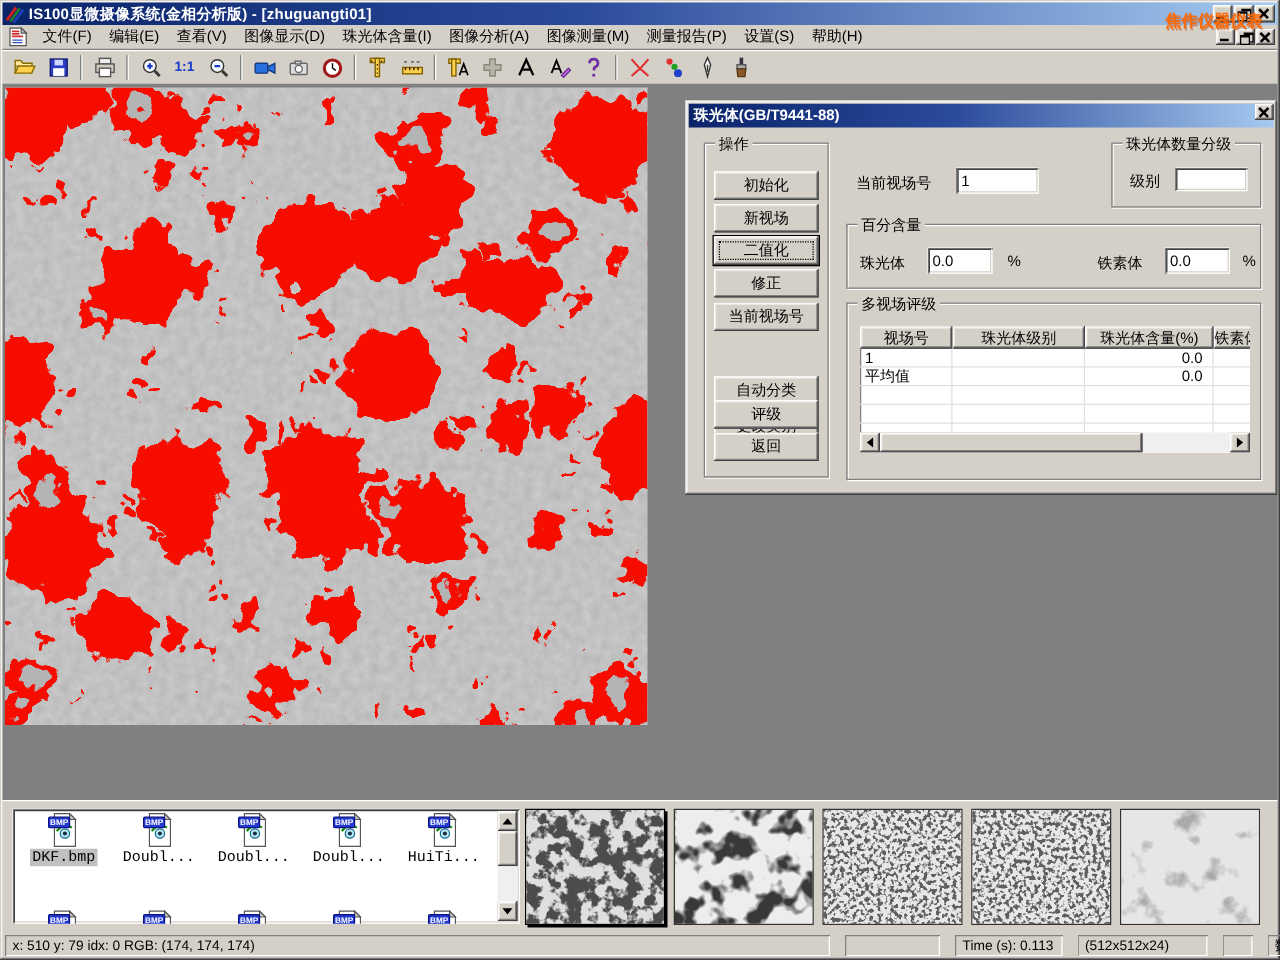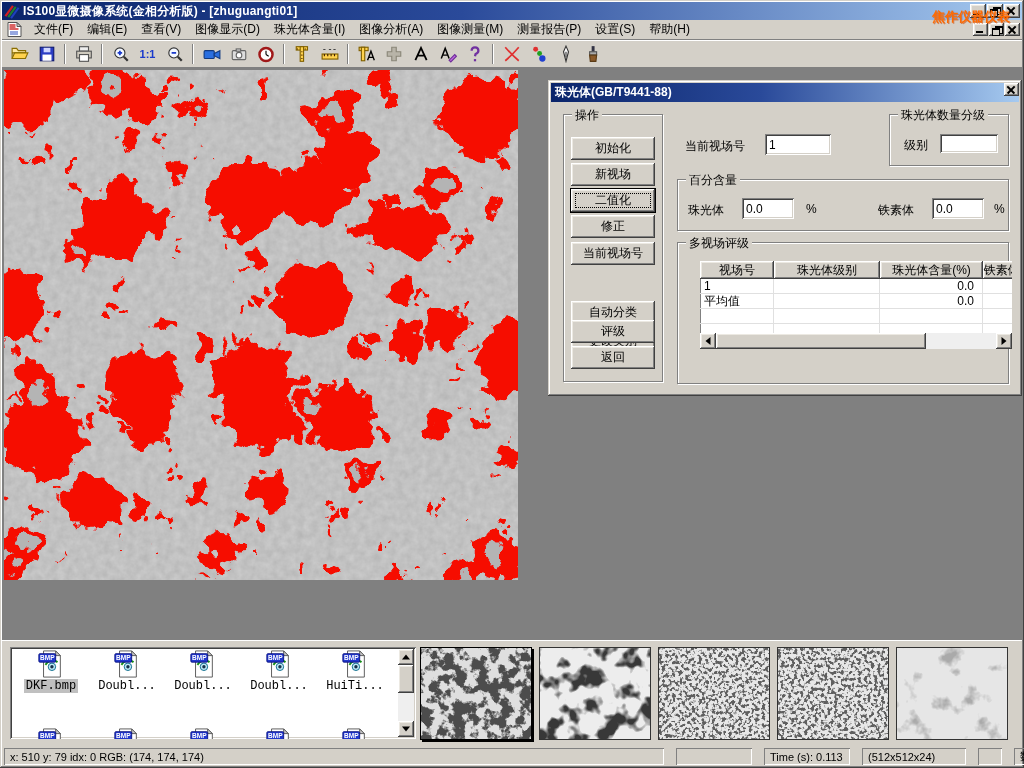--- a/index.html
+++ b/index.html
@@ -56,22 +56,22 @@
   .group > .glabel { position:absolute; top:-8px; left:8px; background:#d4d0c8; padding:0 3px; white-space:nowrap; }
   .opbtn { position:absolute; left:7px; width:84px; height:23px; font-size:12px; white-space:nowrap;
            font-family:"Liberation Sans","DejaVu Sans",sans-serif; display:flex; align-items:center; justify-content:center; }
   .opbtn.active { box-shadow: 0 0 0 1px #000, inset -1px -1px #404040, inset 1px 1px #fff, inset -2px -2px #808080, inset 2px 2px #ece9e2;
                   outline:1px dotted #000; outline-offset:-5px; }
   .flabel { position:absolute; white-space:nowrap; }
   .field { position:absolute; height:21px; font-size:12px; padding-left:4px; border:none; outline:none;
            font-family:"Liberation Sans","DejaVu Sans",sans-serif; }
 
   
-  .mtable { position:absolute; left:10px; top:18px; width:312px; height:88px; background:#fff;
-            box-shadow: inset 1px 1px #808080, inset -1px -1px #fff; overflow:hidden;margin-left:12px; }
+  .mtable { position:absolute; left:10px; top:18px; width:312px; height:101px; background:#fff;
+            box-shadow: inset 1px 1px #808080, inset -1px -1px #fff; overflow:hidden; }
   .thead { display:grid; grid-template-columns:74px 106px 103px 80px; height:18px; }
   .th { background:#d4d0c8; box-shadow: inset -1px -1px #404040, inset 1px 1px #fff, inset -2px -2px #808080, inset 2px 2px #ece9e2;
         display:flex; align-items:center; justify-content:center; white-space:nowrap; overflow:hidden; font-size:12px; }
   .trow { display:grid; grid-template-columns:74px 106px 103px 80px; height:15px; }
   .td { border-right:1px solid #e0e0e0; border-bottom:1px solid #e0e0e0; padding:0 4px; white-space:nowrap; overflow:hidden;
         font-size:12px; display:flex; align-items:center; }
   .td.num { justify-content:flex-end; padding-right:8px; }
   .hscroll { position:absolute; left:0; bottom:0; width:312px; height:16px; background:#efefef; display:flex; }
   .sbtn { width:16px; height:16px; background:#d4d0c8; position:relative; flex:0 0 16px;
           box-shadow: inset -1px -1px #404040, inset 1px 1px #fff, inset -2px -2px #808080, inset 2px 2px #ece9e2; }

